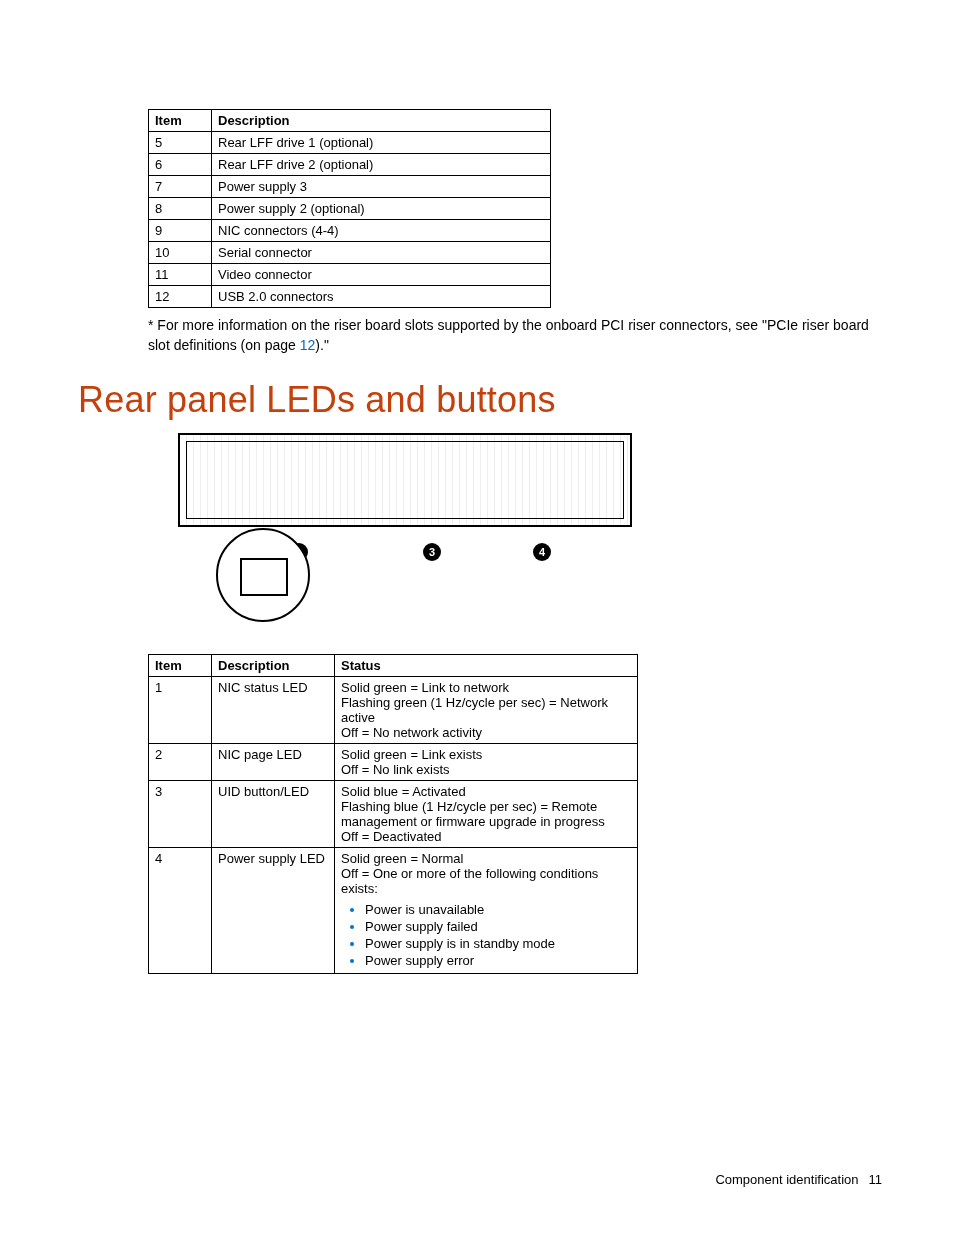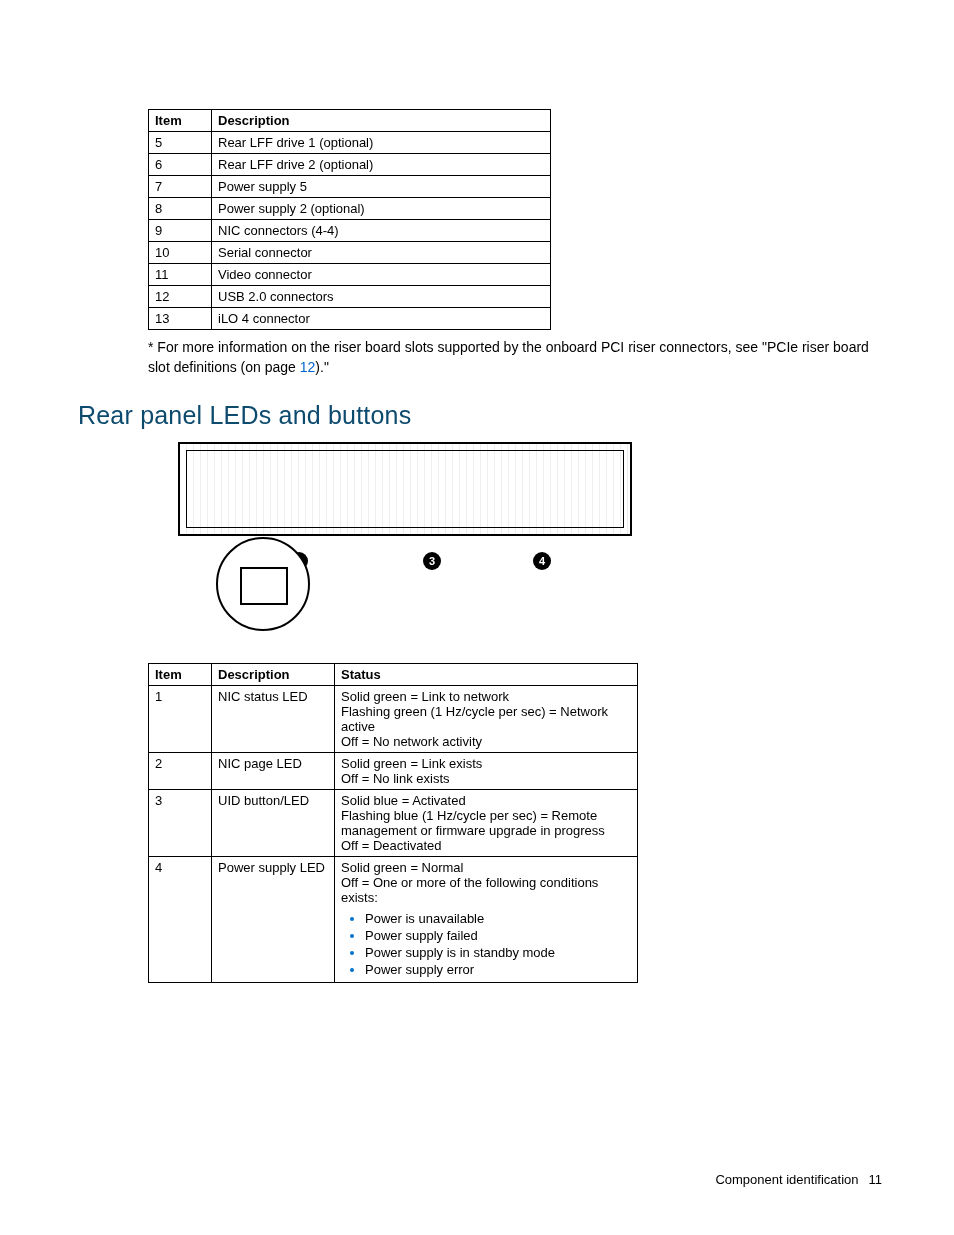--- a/index.html
+++ b/index.html
@@ -42,22 +42,22 @@
 
   .footnote {
     font-size: 14px;
     line-height: 1.4;
     margin: 6px 0 24px 0;
   }
   .link { color: #0066cc; }
   h2.section {
     font-family: Arial, Helvetica, sans-serif;
     font-weight: normal;
-    color: #0c4a6e;
-    font-size: 25px;
+    color: #c2410c;
+    font-size: 36px;
     margin: 18px 0 12px 0;
     letter-spacing: 0.2px;
   }
   .diagram {
     border: 2px solid #000;
     width: 450px;
     height: 90px;
     margin: 0 0 6px 30px;
     position: relative;
     background:
@@ -141,45 +141,41 @@
       <tr>
           <td>5</td>
           <td>Rear LFF drive 1 (optional)</td>
         </tr>
       <tr>
           <td>6</td>
           <td>Rear LFF drive 2 (optional)</td>
         </tr>
       <tr>
           <td>7</td>
-          <td>Power supply 5</td>
+          <td>Power supply 3</td>
         </tr>
       <tr>
           <td>8</td>
           <td>Power supply 2 (optional)</td>
         </tr>
       <tr>
           <td>9</td>
           <td>NIC connectors (4-4)</td>
         </tr>
       <tr>
           <td>10</td>
           <td>Serial connector</td>
         </tr>
       <tr>
           <td>11</td>
           <td>Video connector</td>
         </tr>
       <tr>
           <td>12</td>
           <td>USB 2.0 connectors</td>
-        </tr>
-      <tr>
-          <td>13</td>
-          <td>iLO 4 connector</td>
         </tr>
     </tbody>
   </table>
 
   <p class="footnote">
     <span>* For more information on the riser board slots supported by the onboard PCI riser connectors, see "PCIe riser board slot definitions (on page </span><span class="link">12</span><span>)."</span>
   </p>
 </div>
 
 <h2 class="section">Rear panel LEDs and buttons</h2>

